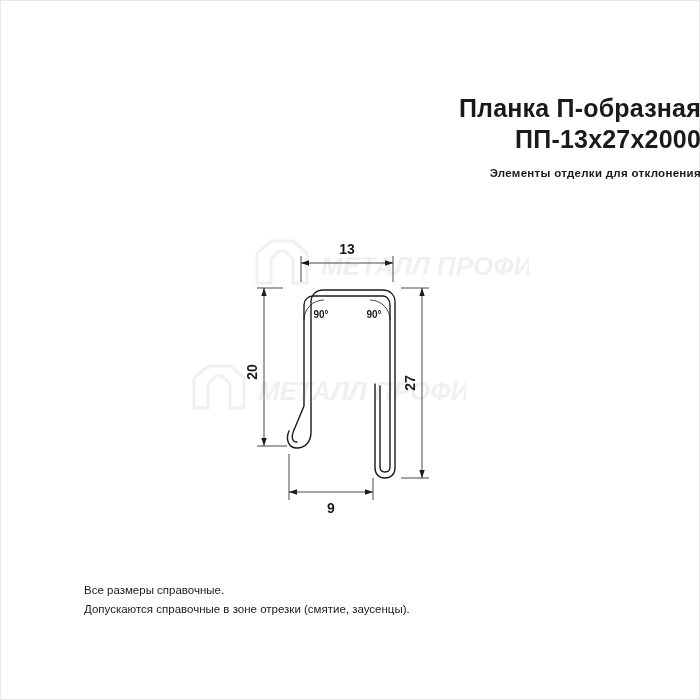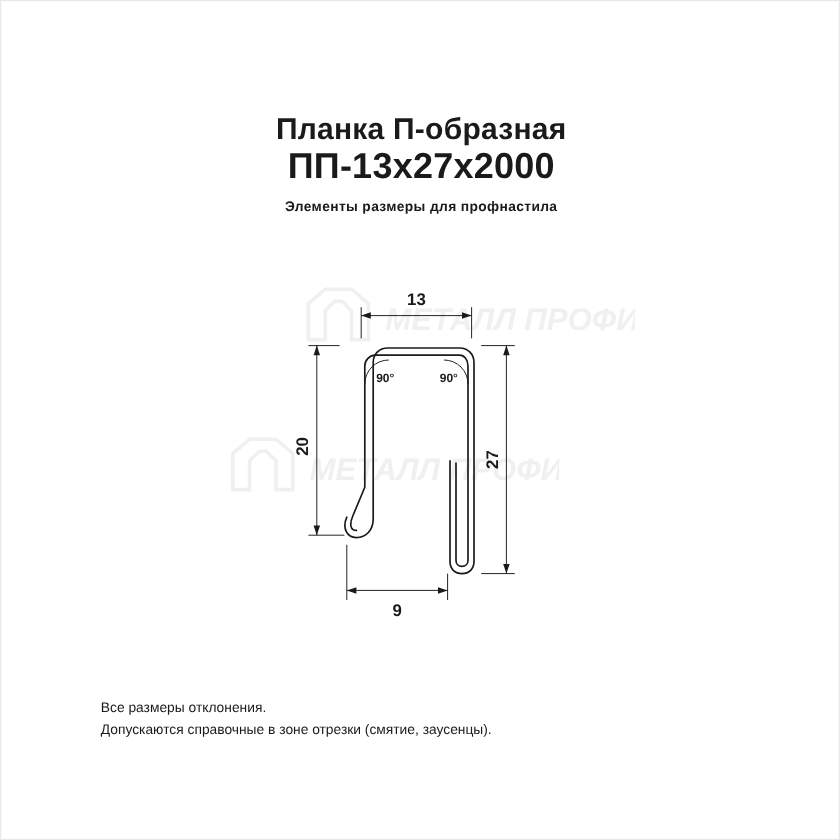--- a/index.html
+++ b/index.html
@@ -19,30 +19,30 @@
     position: absolute;
     inset: 0;
     border: 1px solid #e8e8e8;
     box-sizing: border-box;
   }
   .titles {
     position: absolute;
     top: 92px;
     left: 0;
     width: 700px;
-    text-align: center;
+    text-align: right;
   }
   .title-main {
     font-size: 25px;
     font-weight: bold;
     line-height: 30px;
     letter-spacing: 0.2px;
   }
   .title-sub {
-    font-size: 30px;
+    font-size: 25px;
     font-weight: bold;
     line-height: 32px;
     letter-spacing: 0.2px;
   }
   .title-caption {
     font-size: 11.5px;
     font-weight: bold;
     margin-top: 12px;
     letter-spacing: 0.3px;
   }
@@ -89,21 +89,21 @@
       <g fill="none" stroke="#f0f0f0" stroke-width="3">
         <path d="M8 52 L8 22 L22 10 L44 10 L58 22 L58 52 L44 52 L44 28 L36 20 L30 20 L22 28 L22 52 Z"></path>
       </g>
       <text x="72" y="44" font-family="'Liberation Sans', sans-serif" font-size="26" font-weight="bold" font-style="italic" fill="#f0f0f0">МЕТАЛЛ ПРОФИЛЬ</text>
     </svg>
   </div>
 
   <div class="titles">
     <div class="title-main">Планка П-образная</div>
     <div class="title-sub">ПП-13х27х2000</div>
-    <div class="title-caption">Элементы размеры для профнастила</div>
+    <div class="title-caption">Элементы отделки для отклонения</div>
   </div>
 
   <div class="drawing">
     <svg width="400" height="320" viewBox="0 0 400 320">
 
       <g fill="none" stroke="#1a1a1a" stroke-width="1.4" stroke-linejoin="round" stroke-linecap="round">
 
         <path d="M128 215
                  C124 224 128 232 136 232
                  C144 232 150 226 150 216
@@ -175,17 +175,17 @@
 
       <g stroke="#1a1a1a" stroke-width="0.8" fill="none">
         <path d="M209 84 A 20 20 0 0 1 229 104"></path>
       </g>
       <text x="213" y="102" text-anchor="middle" font-family="'Liberation Sans', sans-serif" font-size="10" fill="#1a1a1a">90°</text>
 
     </svg>
   </div>
 
   <div class="notes">
-    <div>Все размеры отклонения.</div>
+    <div>Все размеры справочные.</div>
     <div>Допускаются справочные в зоне отрезки (смятие, заусенцы).</div>
   </div>
 
 </div>
 
 </body></html>

